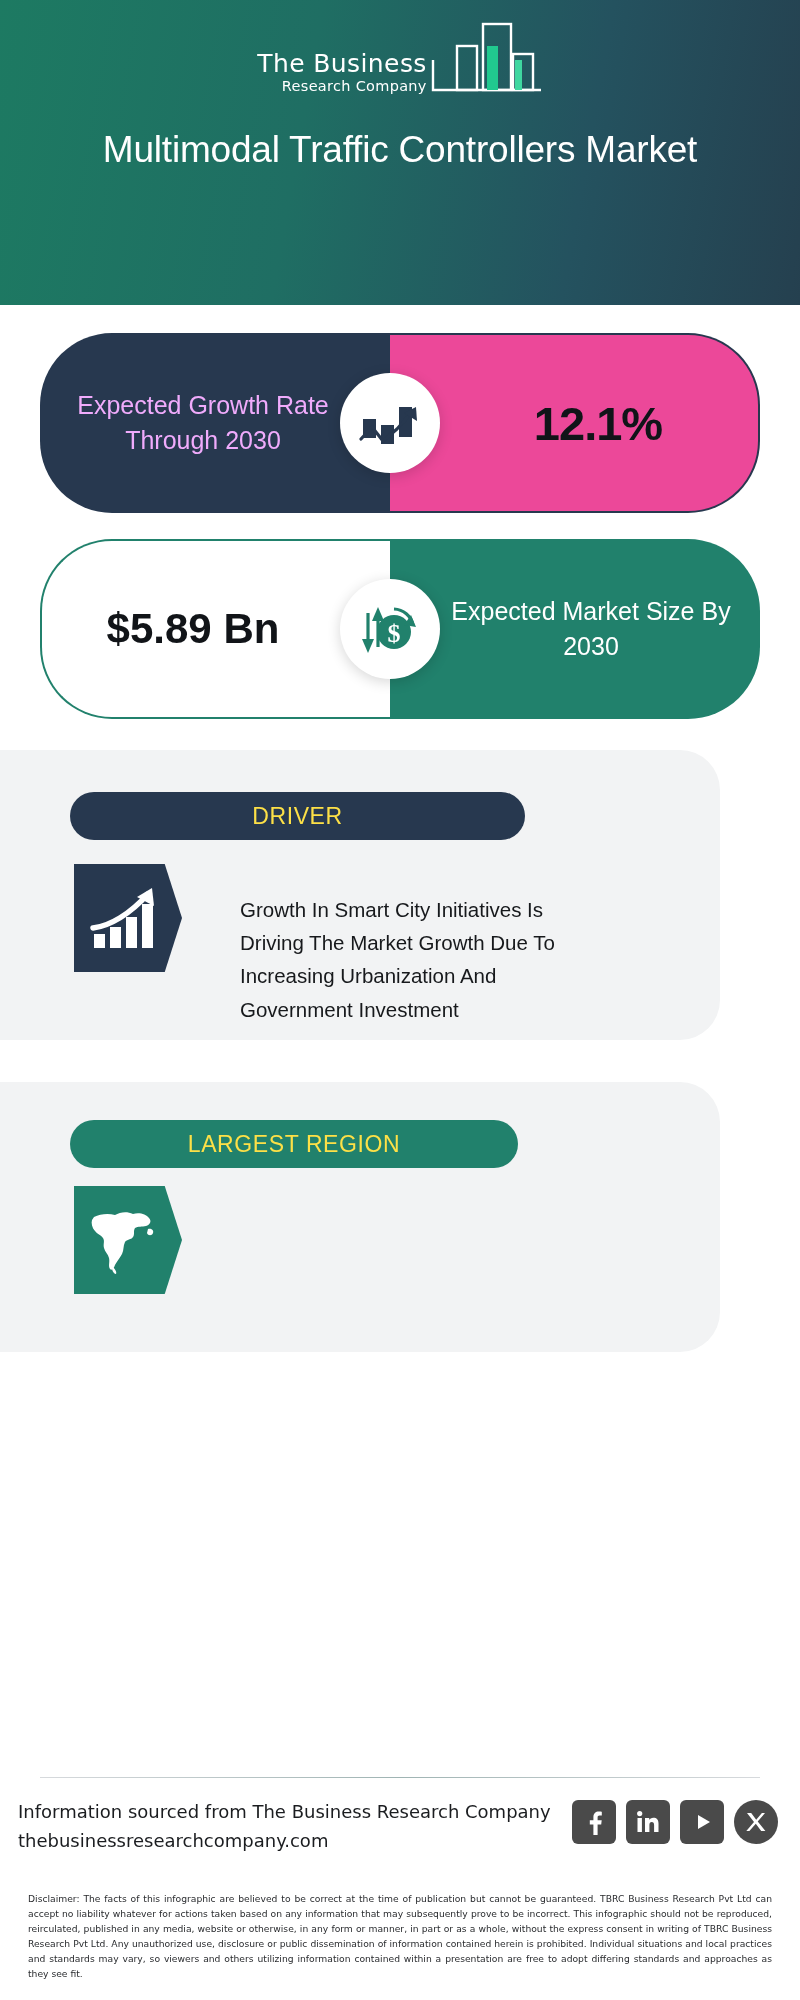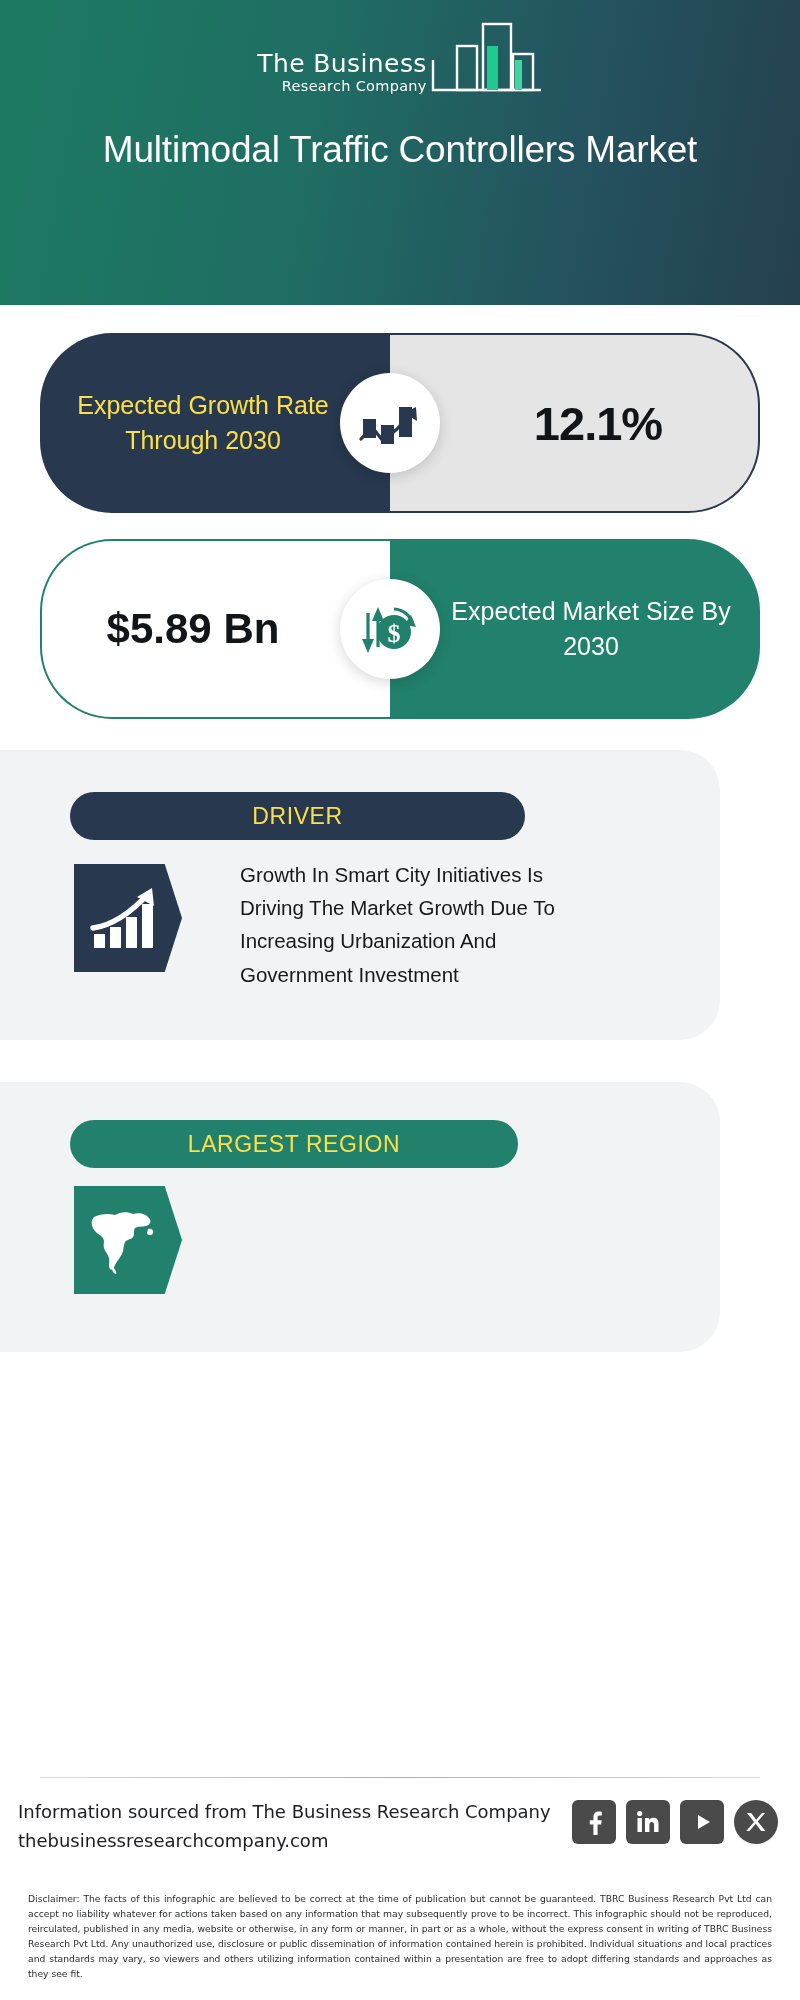--- a/index.html
+++ b/index.html
@@ -41,28 +41,28 @@
 
   
   .stat { position:absolute; left:40px; width:720px; height:180px; }
   .stat-left-dark {
     position:absolute; left:0; top:0; width:350px; height:180px;
     background:#27384f;
     border-radius:72px 0 0 72px;
     display:flex; align-items:center; justify-content:center;
   }
   .stat-left-dark .lbl {
-    color:#fde047; font-size:25px; line-height:1.42; text-align:center;
+    color:#f0abfc; font-size:25px; line-height:1.42; text-align:center;
     padding-left:18px; padding-right:42px;
   }
   .stat-right-outline {
     position:absolute; left:350px; top:0; width:370px; height:180px;
     border:2.5px solid #27384f; border-left:none;
     border-radius:0 72px 72px 0;
-    background:#e5e5e5;
+    background:#ec4899;
     display:flex; align-items:center; justify-content:center;
   }
   .stat-right-outline .val {
     color:#111418; font-size:47px; font-weight:bold; letter-spacing:-1px;
     padding-left:48px;
   }
 
   
   .stat-left-outline {
     position:absolute; left:0; top:0; width:350px; height:180px;
@@ -114,21 +114,21 @@
   }
   .arrowbox .shape {
     width:108px; height:108px;
     clip-path:polygon(0 0, 84% 0, 100% 50%, 84% 100%, 0 100%);
     display:flex; align-items:center; justify-content:center;
   }
   .shape-dark { background:#27384f; }
   .shape-green { background:#21816c; }
 
   .panel-text {
-    position:absolute; color:#17191c; font-size:20.5px; line-height:1.62;
+    position:absolute; color:#17191c; font-size:20.5px; line-height:1.62;margin-top:35px;
   }
 
   
   .footer-rule {
     position:absolute; left:40px; top:1777px; width:720px; height:1px;
     background:linear-gradient(90deg,#d7dadd 0%, #9fb4b3 50%, #d7dadd 100%);
   }
   .footer-src {
     position:absolute; left:18px; top:1797px;
     color:#1b1d20; font-size:18px; line-height:1.62;

